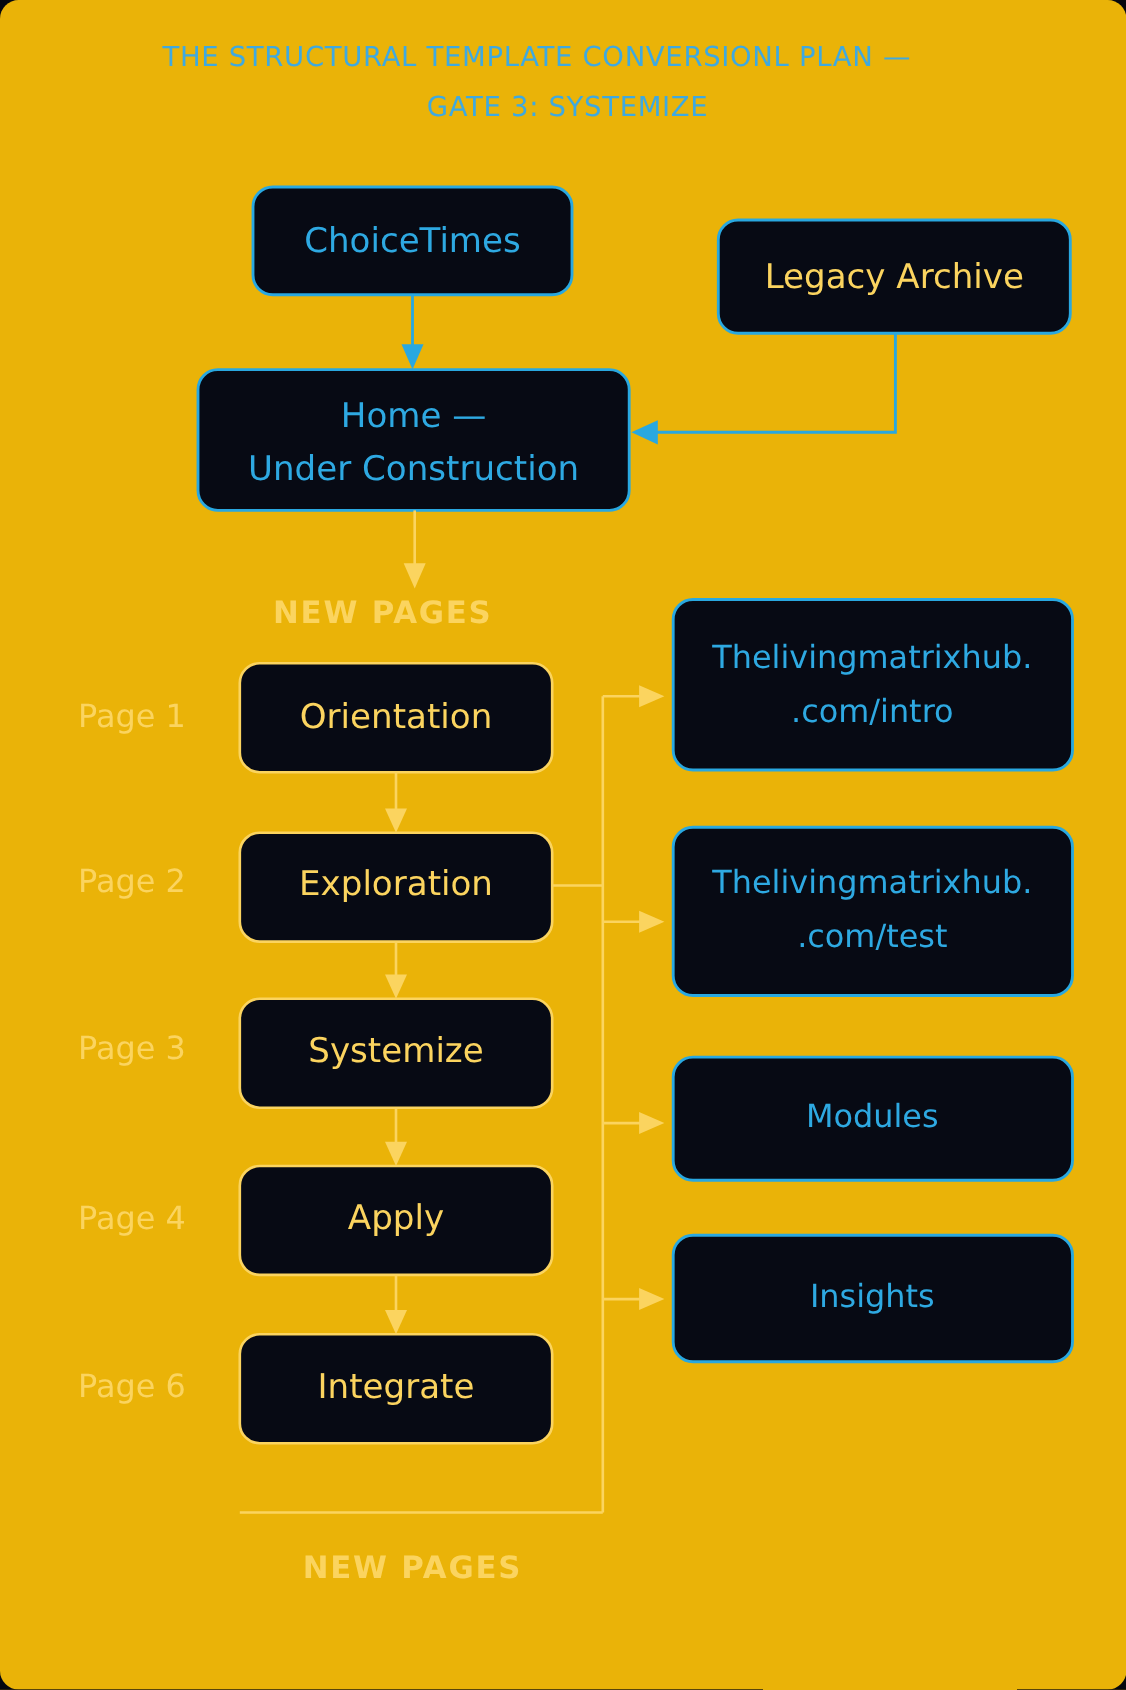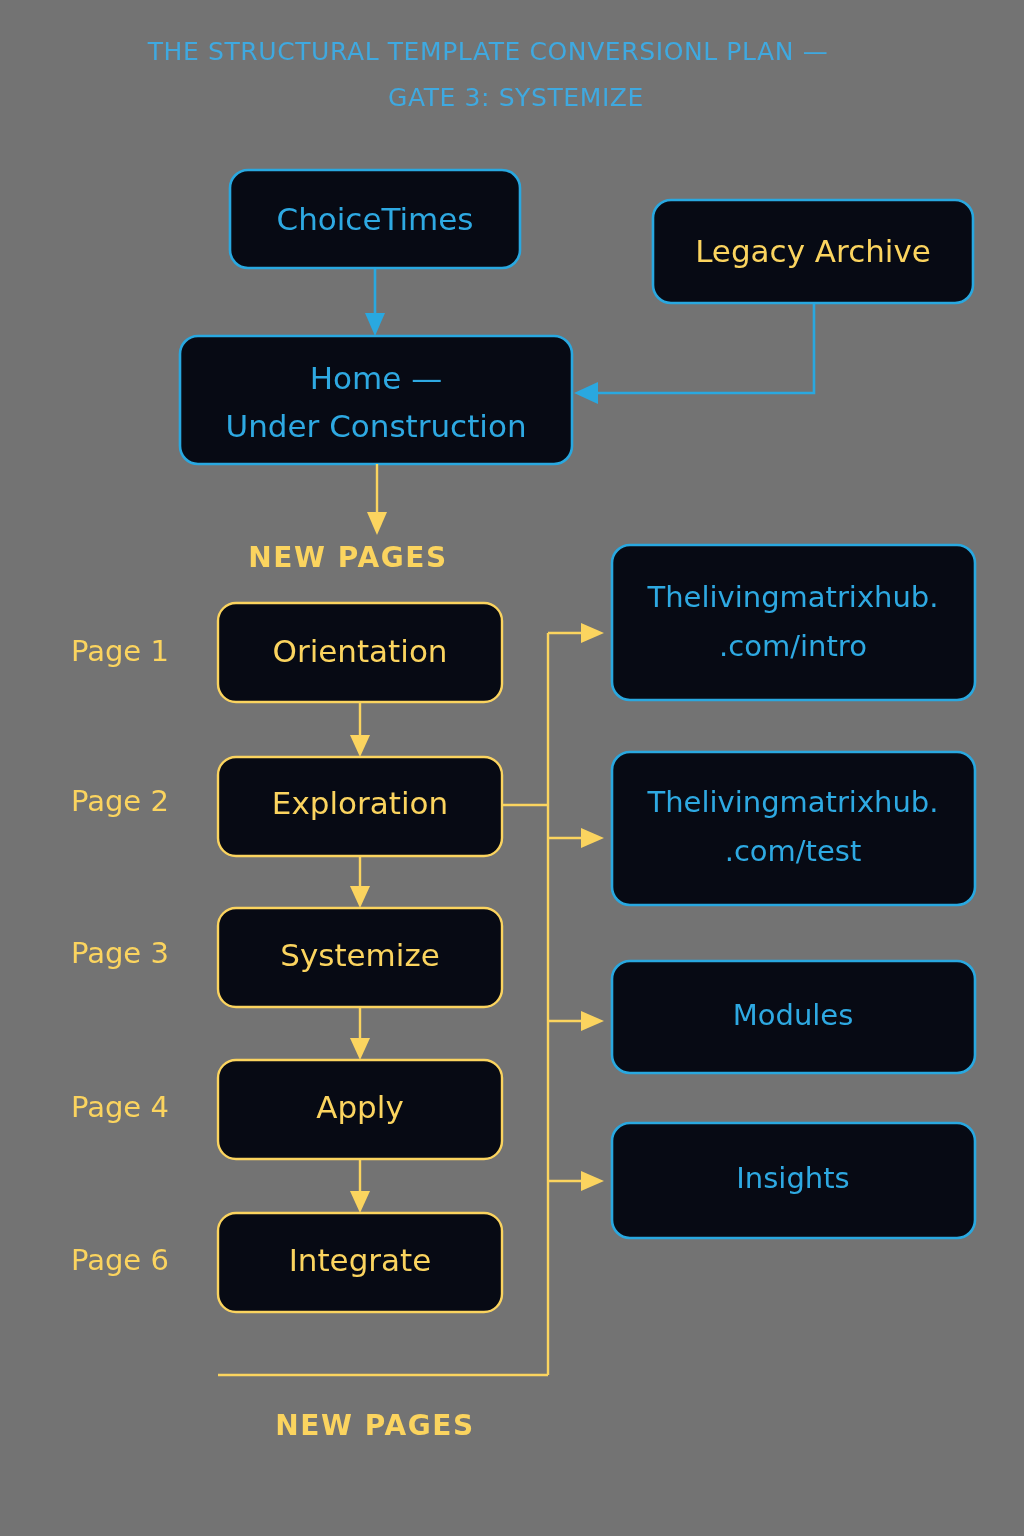--- a/index.html
+++ b/index.html
@@ -4,23 +4,24 @@
 <style>
   html, body {
     margin: 0;
     padding: 0;
     background: #05070f;
   }
   #page {
     position: relative;
     width: 1024px;
     height: 1536px;
-    background: #737373;
+    background: #eab308;
     overflow: hidden;
     font-family: "DejaVu Sans", sans-serif;
+    border-radius: 17px;
   }
   #diagram {
     position: absolute;
     inset: 0;
     width: 1024px;
     height: 1536px;
     display: block;
   }
   text {
     font-family: "DejaVu Sans", sans-serif;

